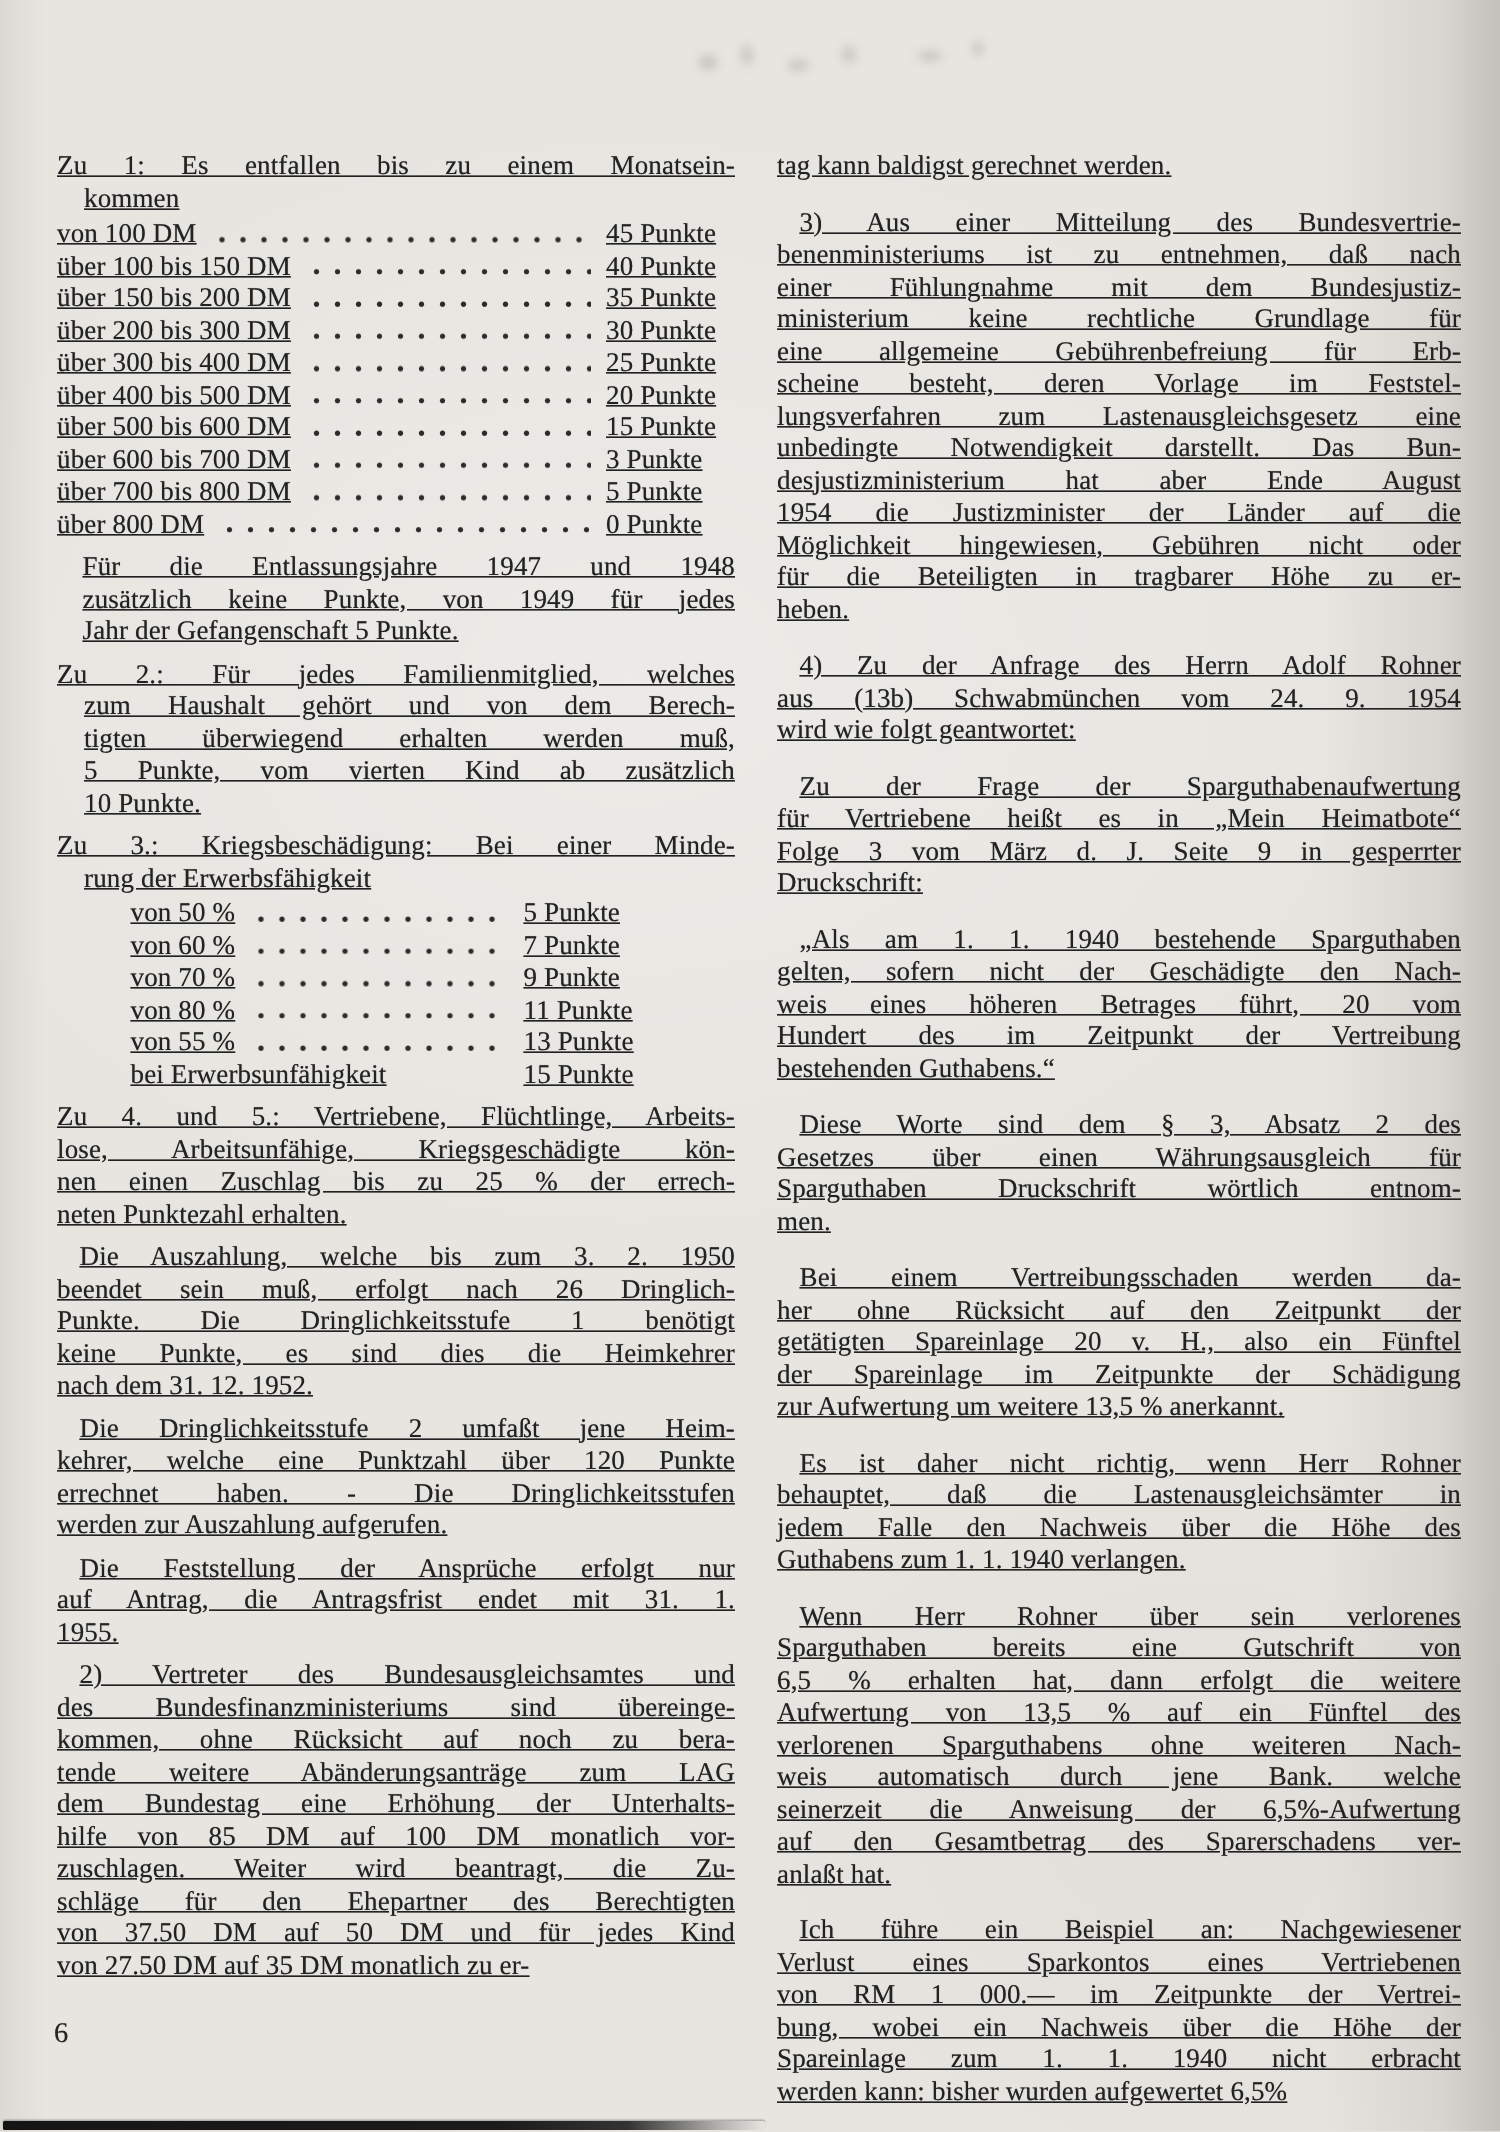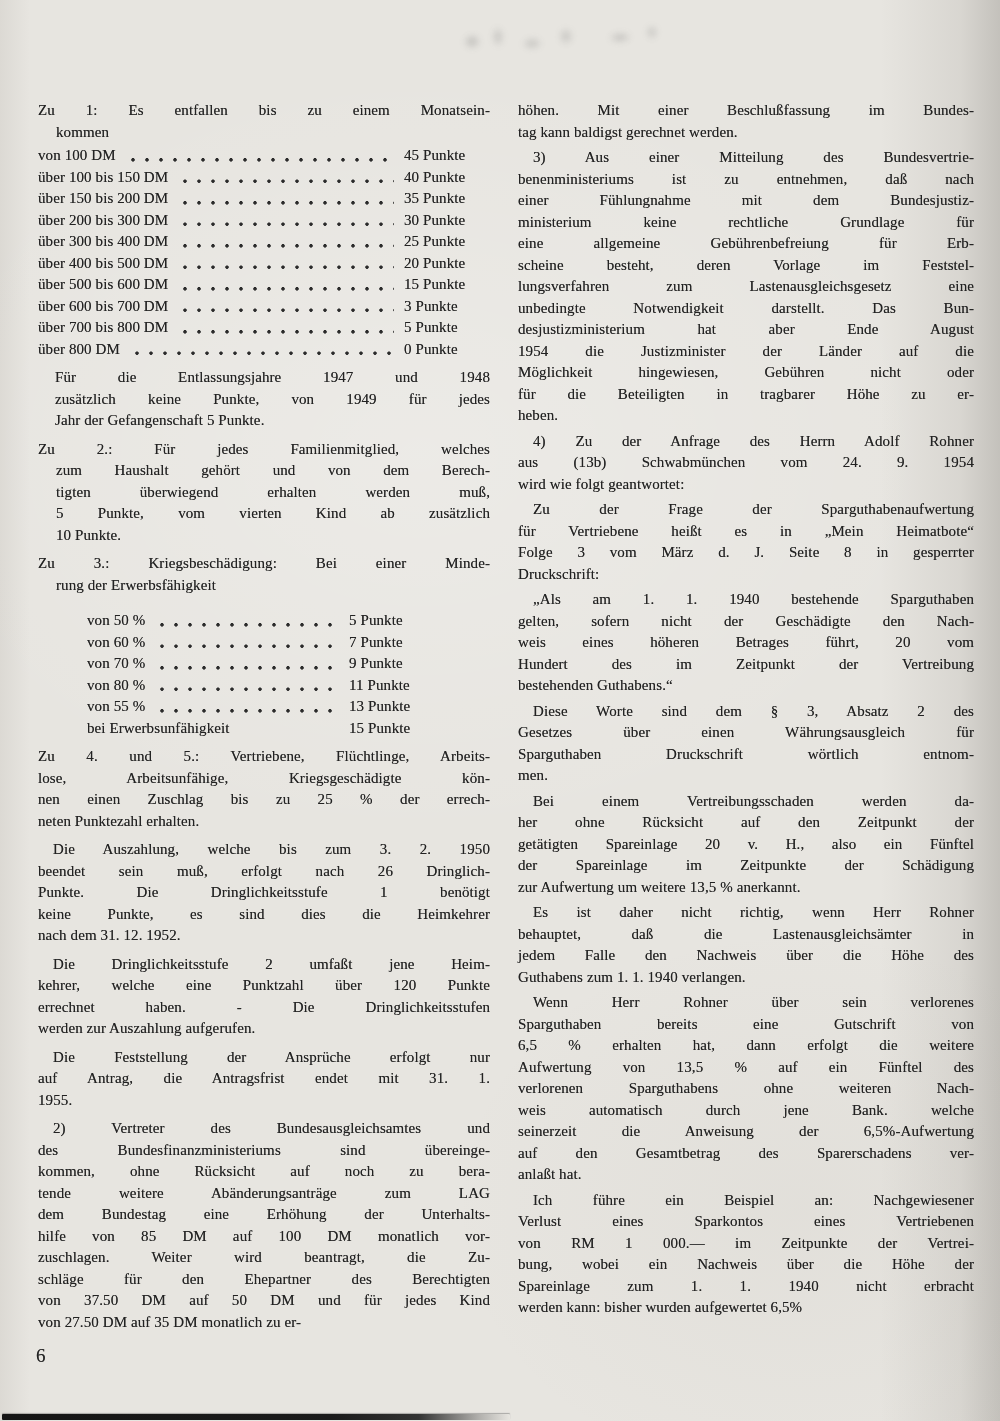--- a/index.html
+++ b/index.html
@@ -6,41 +6,41 @@
   .page {
     position:relative; width:1000px; height:1421px; overflow:hidden;
     background-color:#e7e5e0;
     background-image:
       linear-gradient(to right, rgba(120,112,102,0.10) 0%, rgba(120,112,102,0) 3%, rgba(0,0,0,0) 88%, rgba(90,84,76,0.10) 96%, rgba(70,65,58,0.22) 100%),
       radial-gradient(ellipse 760px 560px at 42% 32%, rgba(255,255,255,0.22), rgba(255,255,255,0) 70%),
       radial-gradient(ellipse 500px 400px at 80% 85%, rgba(140,132,120,0.06), rgba(0,0,0,0) 70%);
     font-family:"Liberation Serif","DejaVu Serif",serif;
     color:#222; 
   }
-  .col { position:absolute; top:100px; font-size:15px; line-height:21.5px;
-         text-shadow:0 0 0.5px rgba(25,25,25,0.55); letter-spacing:0.1px; }
+  .col { position:absolute; top:100px; font-size:18px; line-height:21.5px;
+         text-shadow:0 0 0.5px rgba(25,25,25,0.55); letter-spacing:0.1px;text-decoration:underline; }
   .col-left  { left:38px;  width:452px; }
   .col-right { left:518px; width:456px; }
   .col > * { margin-top:7px; }
-  .col-right > * { margin-top:4px; }
+  .col-right > * { margin-top:16px; }
   .col > :first-child { margin-top:0; }
   .tline { text-align:justify; text-align-last:justify; -moz-text-align-last:justify; }
   .tlast { text-align-last:left; -moz-text-align-last:left; }
   .hang .tline:not(:first-child) { padding-left:18px; }
   .ind  .tline:first-child { text-indent:15px; }
   .block-ind { padding-left:17px; }
   .ptable { margin-top:2px; }
   .prow { display:flex; align-items:baseline; }
   .prow .lbl { white-space:pre; }
   .prow .dots { flex:1 1 auto; align-self:stretch; margin:0 10px;
     background-image:radial-gradient(circle at 7px 14.5px, #2b2b2b 1.4px, rgba(0,0,0,0) 2.1px);
     background-size:14px 21.5px; background-repeat:repeat-x; }
   .prow .nodots { background-image:none; }
   .prow .val { width:86px; text-align:left; white-space:pre; }
-  .subtable { margin-left:49px; width:346px; margin-top:14px; }
+  .subtable { margin-left:49px; width:346px; margin-top:2px; }
   .subtable .val { width:84px; }
   .pagenum { position:absolute; left:36px; top:1345px; font-size:19px; color:#242424;
              text-shadow:0 0 0.5px rgba(25,25,25,0.5); }
   .smudge { position:absolute; left:440px; top:6px; width:270px; height:62px;
     filter:blur(3px); opacity:0.6; transform:rotate(-2deg);
     background-image:
       radial-gradient(ellipse 13px 11px at 32px 32px, rgba(95,95,95,0.55), rgba(0,0,0,0) 70%),
       radial-gradient(ellipse 9px 15px at 58px 28px, rgba(105,105,105,0.5), rgba(0,0,0,0) 70%),
       radial-gradient(ellipse 15px 9px at 92px 36px, rgba(100,100,100,0.5), rgba(0,0,0,0) 70%),
       radial-gradient(ellipse 11px 13px at 126px 30px, rgba(95,95,95,0.45), rgba(0,0,0,0) 70%),
@@ -199,21 +199,20 @@
         <div class="tline">hilfe von 85 DM auf 100 DM monatlich vor-</div>
         <div class="tline">zuschlagen. Weiter wird beantragt, die Zu-</div>
         <div class="tline">schläge für den Ehepartner des Berechtigten</div>
         <div class="tline">von 37.50 DM auf 50 DM und für jedes Kind</div>
         <div class="tline tlast">von 27.50 DM auf 35 DM monatlich zu er-</div>
       </div>
   </div>
 
   <div class="col col-right">
     <div class="para">
-        <div class="tline">höhen. Mit einer Beschlußfassung im Bundes-</div>
         <div class="tline tlast">tag kann baldigst gerechnet werden.</div>
       </div>
     <div class="para ind">
         <div class="tline">3) Aus einer Mitteilung des Bundesvertrie-</div>
         <div class="tline">benenministeriums ist zu entnehmen, daß nach</div>
         <div class="tline">einer Fühlungnahme mit dem Bundesjustiz-</div>
         <div class="tline">ministerium keine rechtliche Grundlage für</div>
         <div class="tline">eine allgemeine Gebührenbefreiung für Erb-</div>
         <div class="tline">scheine besteht, deren Vorlage im Feststel-</div>
         <div class="tline">lungsverfahren zum Lastenausgleichsgesetz eine</div>
@@ -225,21 +224,21 @@
         <div class="tline tlast">heben.</div>
       </div>
     <div class="para ind">
         <div class="tline">4) Zu der Anfrage des Herrn Adolf Rohner</div>
         <div class="tline">aus (13b) Schwabmünchen vom 24. 9. 1954</div>
         <div class="tline tlast">wird wie folgt geantwortet:</div>
       </div>
     <div class="para ind">
         <div class="tline">Zu der Frage der Sparguthabenaufwertung</div>
         <div class="tline">für Vertriebene heißt es in „Mein Heimatbote“</div>
-        <div class="tline">Folge 3 vom März d. J. Seite 8 in gesperrter</div>
+        <div class="tline">Folge 3 vom März d. J. Seite 9 in gesperrter</div>
         <div class="tline tlast">Druckschrift:</div>
       </div>
     <div class="para ind">
         <div class="tline">„Als am 1. 1. 1940 bestehende Sparguthaben</div>
         <div class="tline">gelten, sofern nicht der Geschädigte den Nach-</div>
         <div class="tline">weis eines höheren Betrages führt, 20 vom</div>
         <div class="tline">Hundert des im Zeitpunkt der Vertreibung</div>
         <div class="tline tlast">bestehenden Guthabens.“</div>
       </div>
     <div class="para ind">

